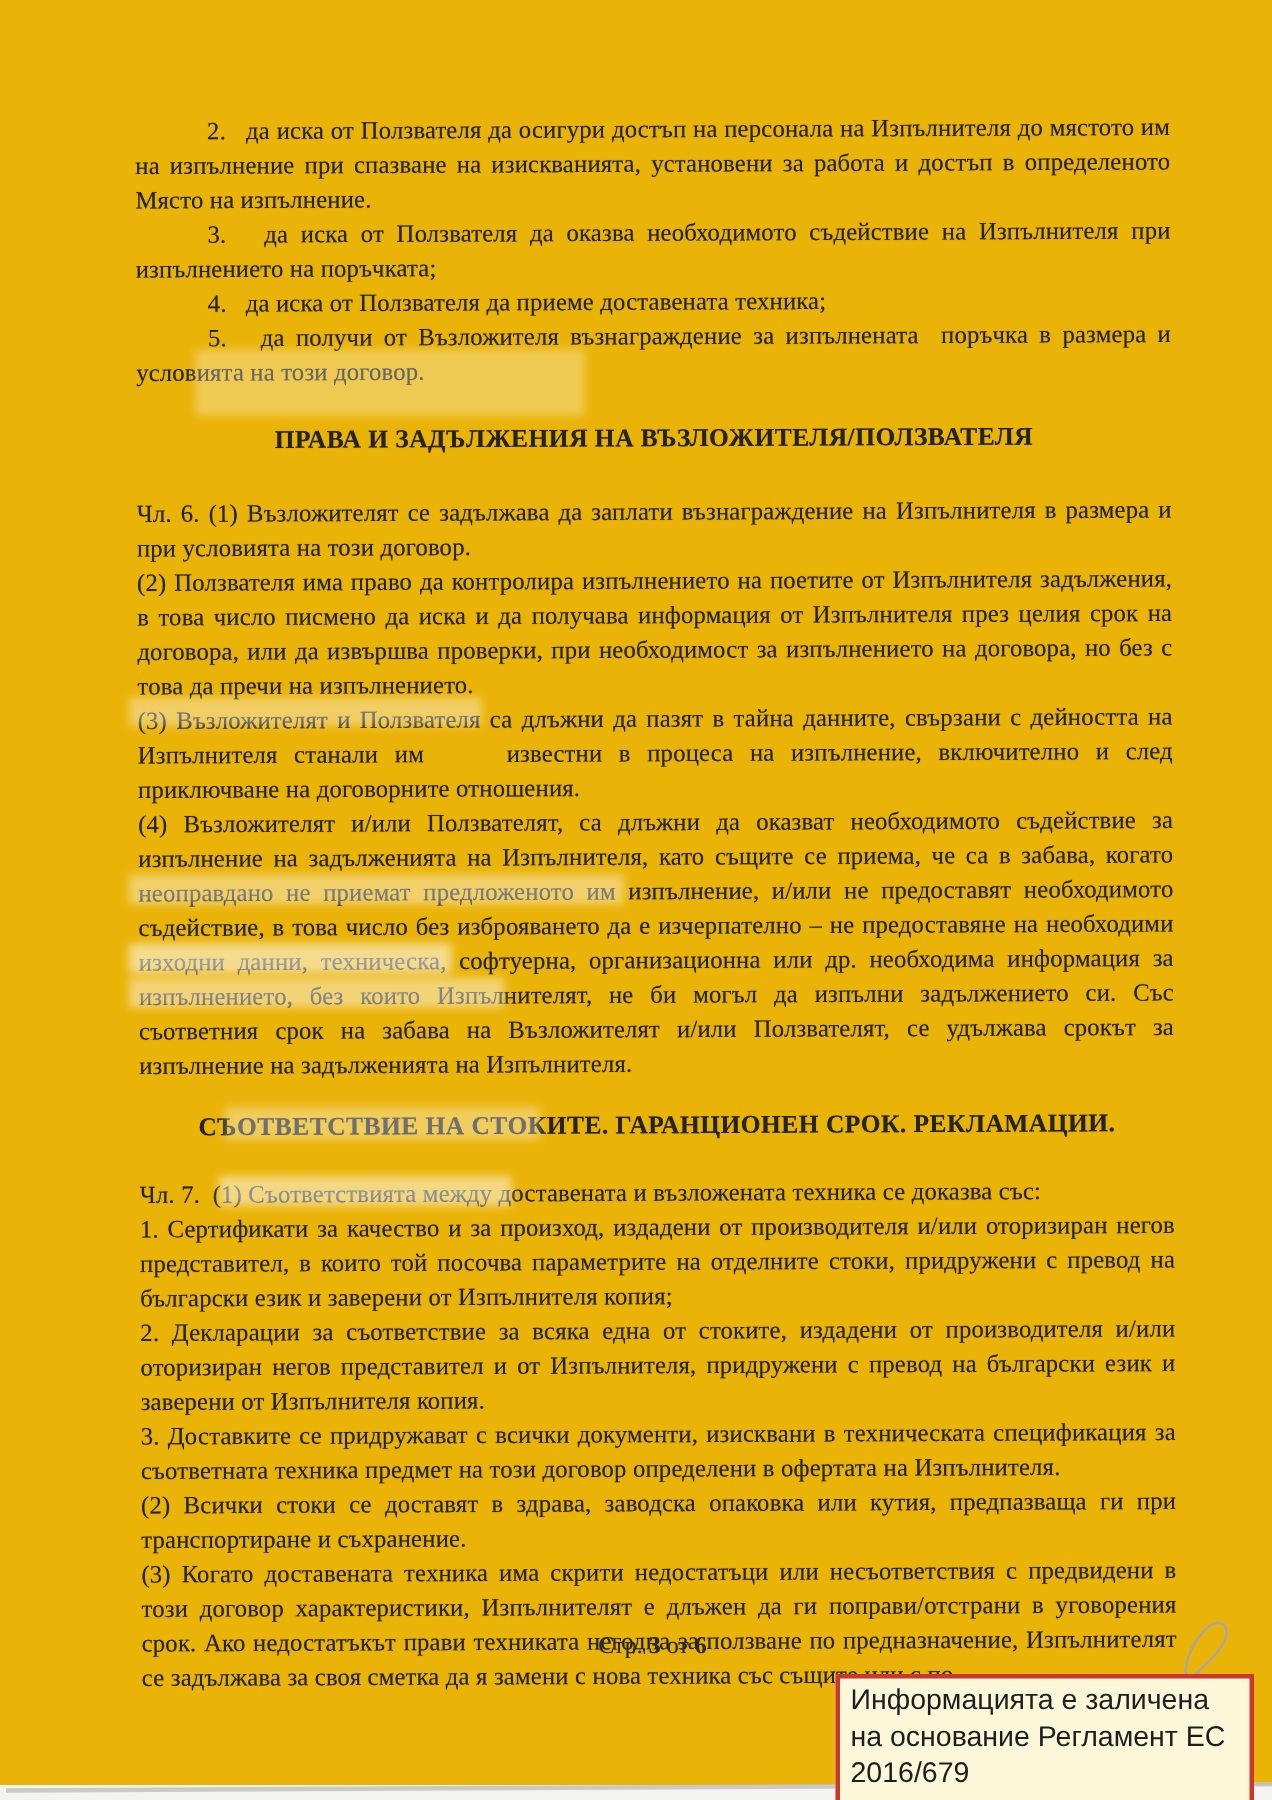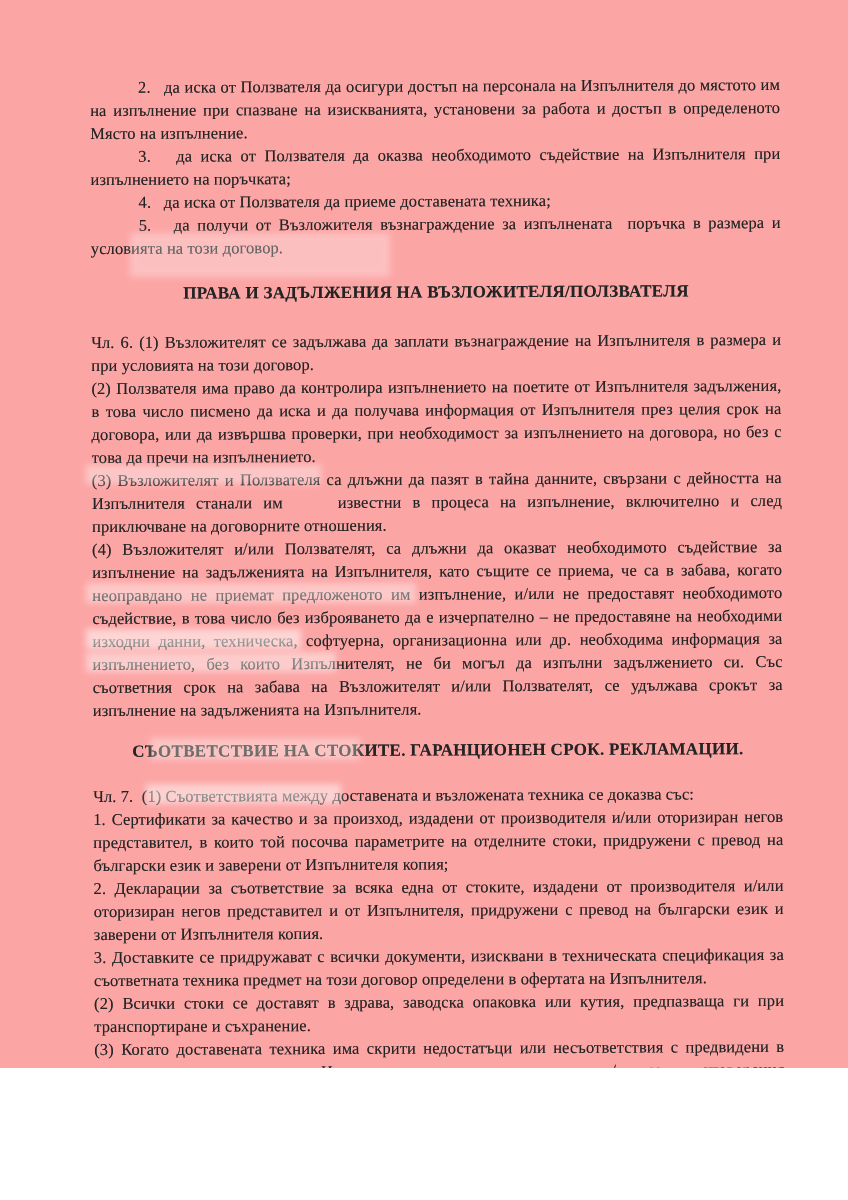--- a/index.html
+++ b/index.html
@@ -1,18 +1,18 @@
 <!DOCTYPE html>
 <html><head>
 <meta charset="utf-8">
 <style>
   html,body{margin:0;padding:0;}
   body{width:848px;height:1200px;background:#ffffff;overflow:hidden;
        font-family:"Liberation Serif", serif;}
-  .sheet{position:relative;width:848px;height:1068px;background:#fca5a5;overflow:hidden;}
+  .sheet{position:relative;width:848px;height:1200px;background:#eab308;overflow:hidden;}
 
   .content{
     position:absolute;left:90px;top:76px;width:690px;
     transform:rotate(-0.25deg);transform-origin:top left;
     color:#242424;font-size:16.5px;line-height:23px;
     text-shadow:0 0 0.5px rgba(45,45,45,0.55);
     letter-spacing:0.1px;
   }
   .para{margin:0;text-align:justify;}
   .li{margin:0;text-align:justify;text-indent:48px;}

